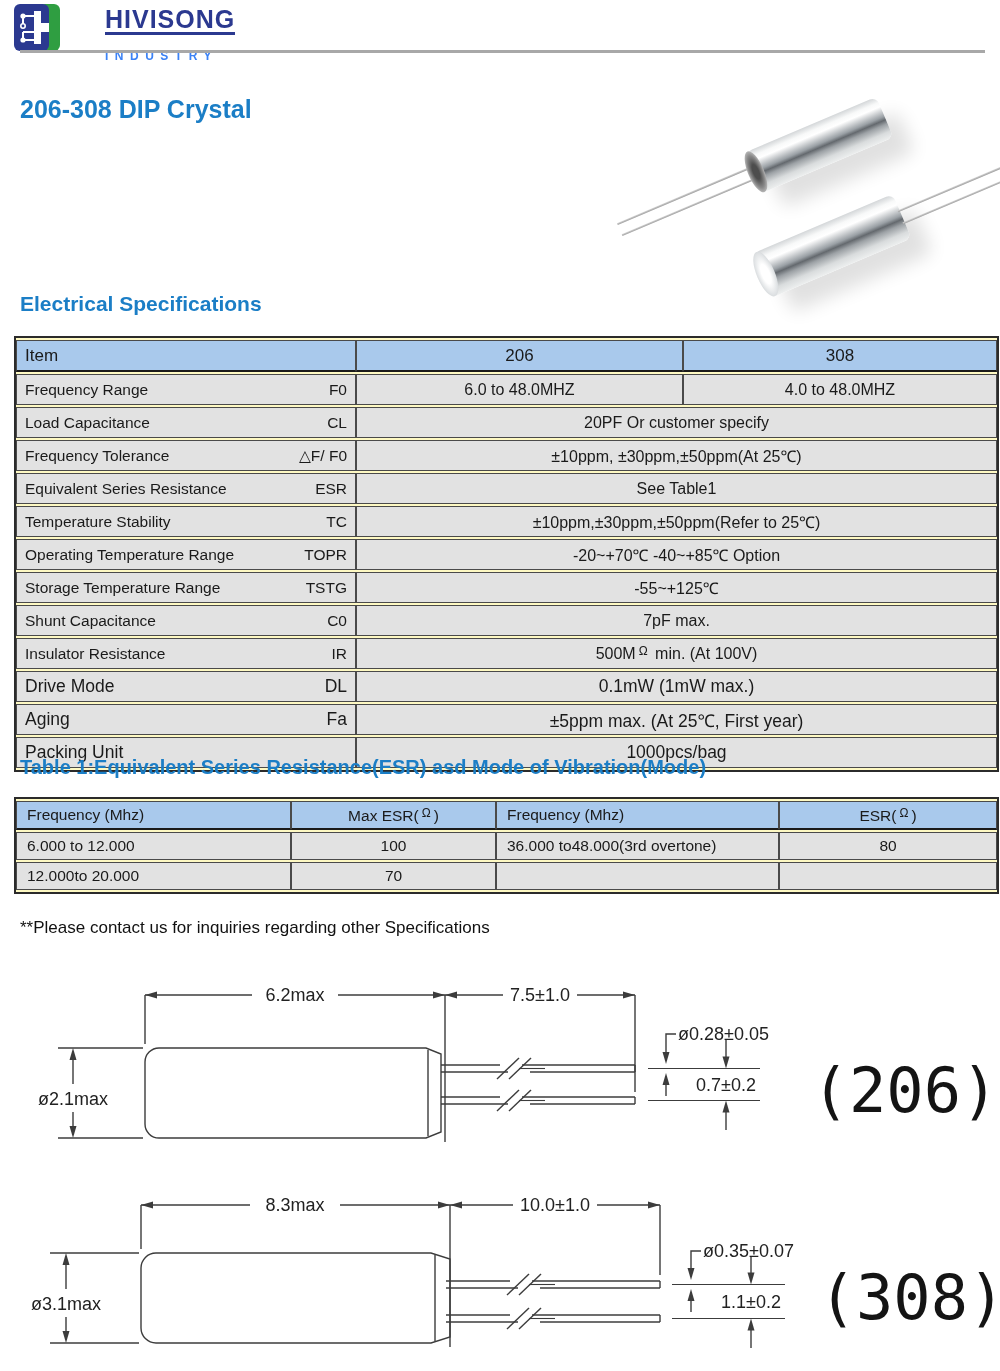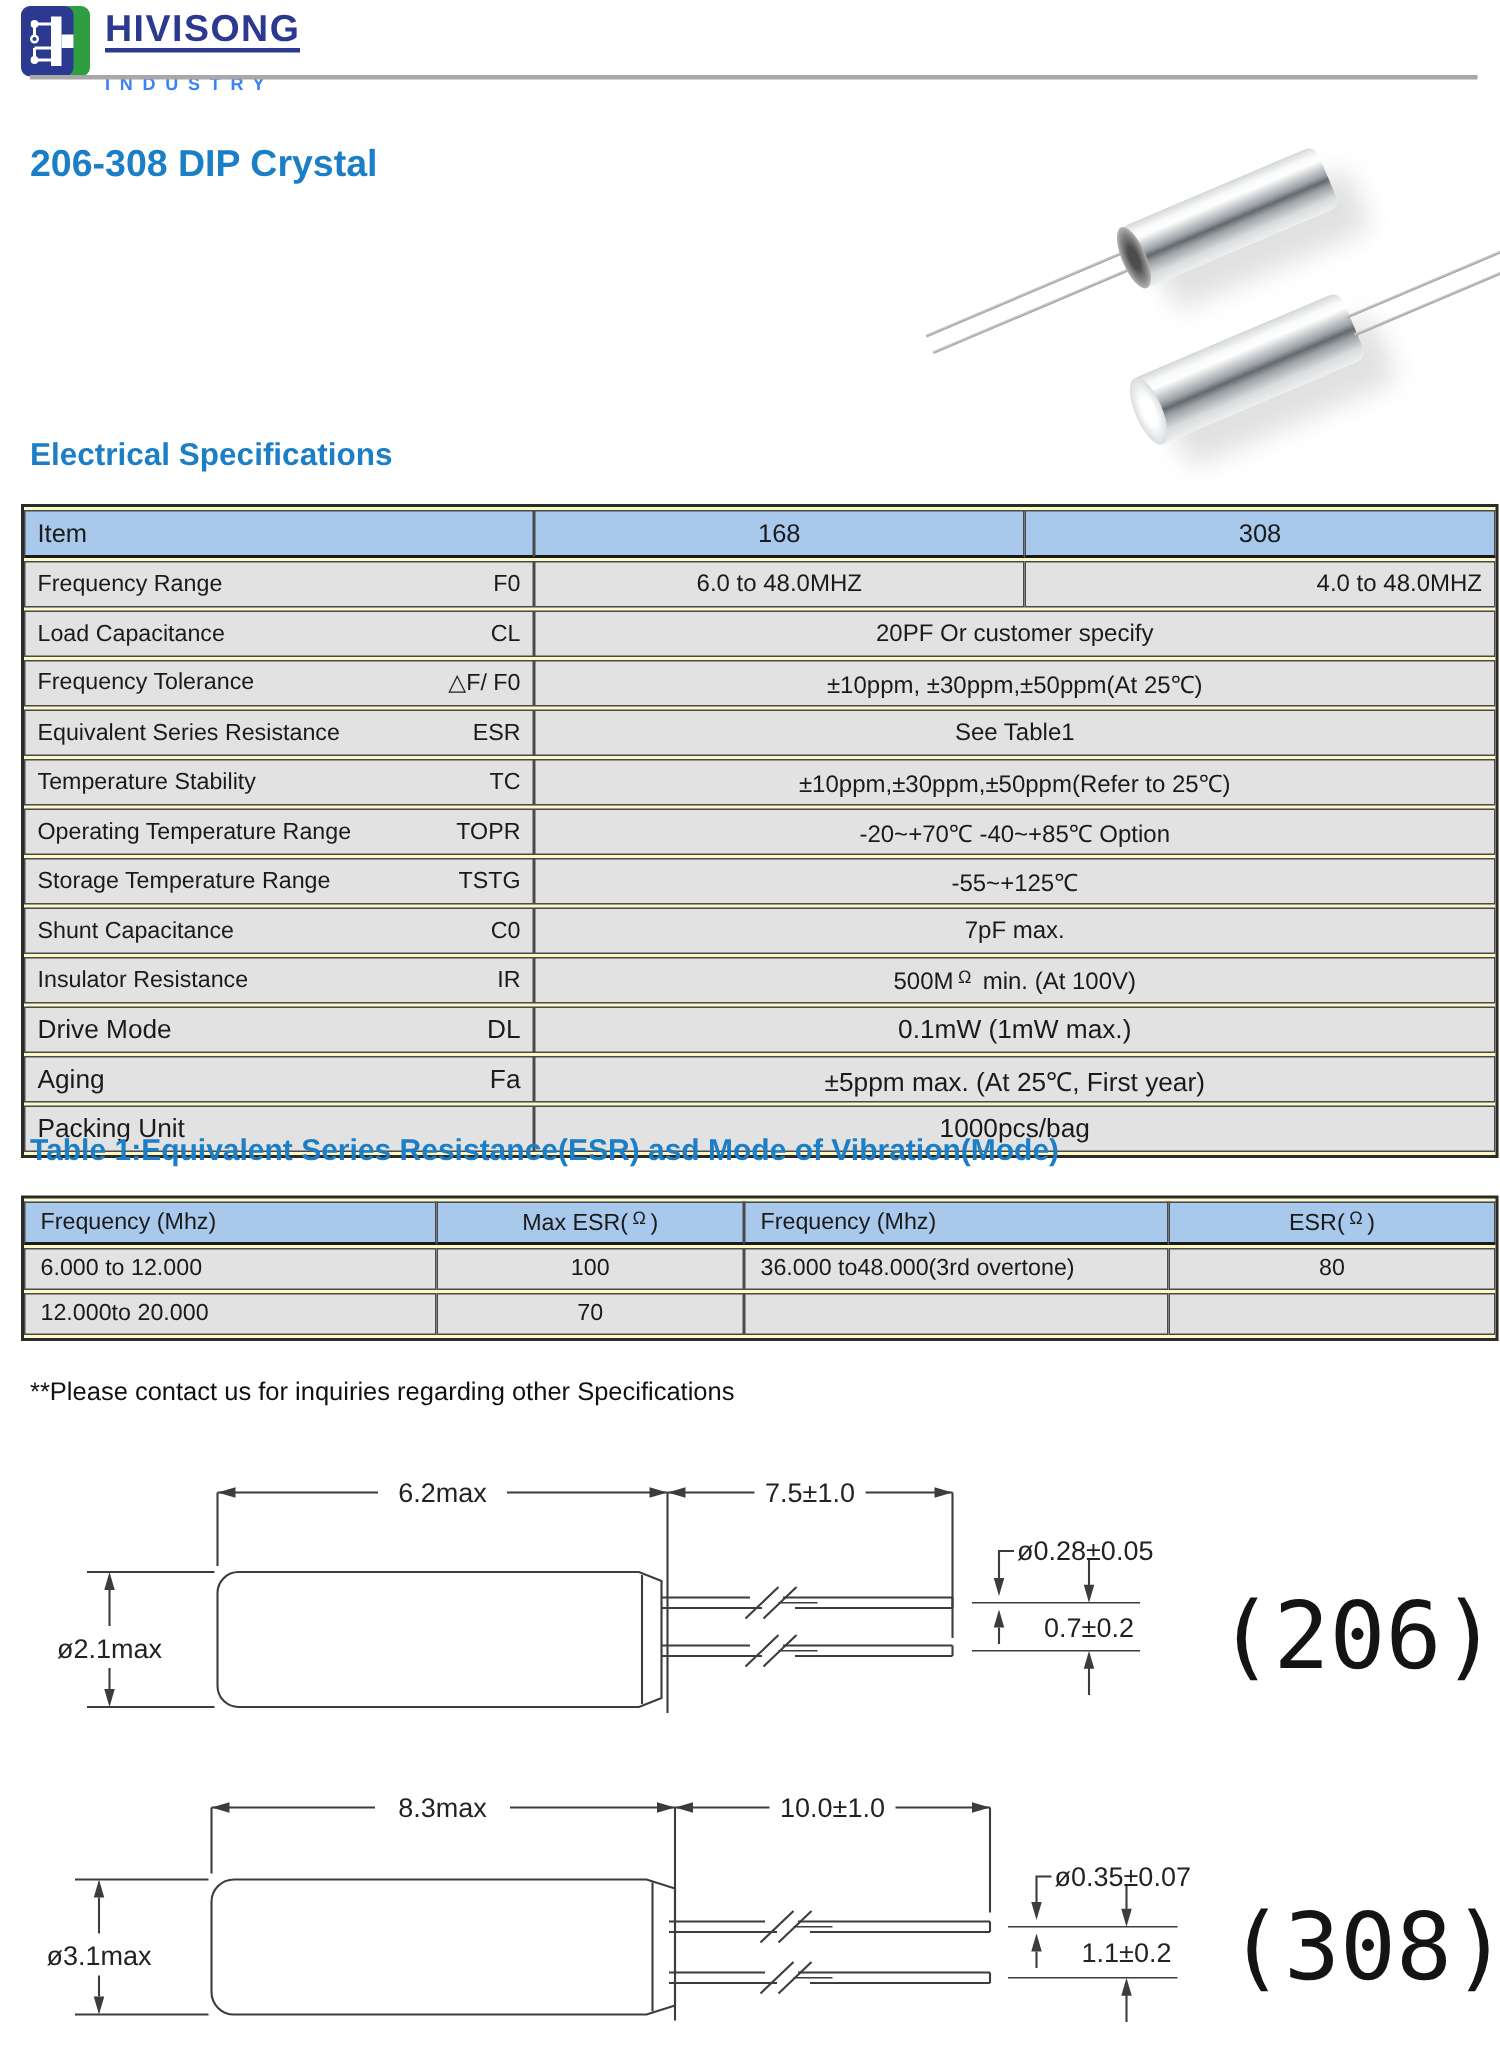--- a/index.html
+++ b/index.html
@@ -1,21 +1,21 @@
 <!DOCTYPE html>
 <html><head>
 <meta charset="utf-8">
 <style>
   html,body{margin:0;padding:0;background:#888;}
   .page{
     position:relative;width:1000px;height:1371px;margin:0 auto;background:#ffffff;
     font-family:"Liberation Sans", sans-serif;color:#1a1a1a;overflow:hidden;
   }
   
-  .logo{position:absolute;left:14px;top:4px;display:flex;align-items:flex-start;}
+  .logo{position:absolute;left:14px;top:4px;display:flex;align-items:flex-start;gap:35px;}
   .logo-icon{width:48px;height:48px;}
   .wordmark{margin-left:8px;padding-top:4px;}
   .brand{font-size:25px;font-weight:bold;color:#2b3990;letter-spacing:1px;line-height:22px;border-bottom:3px solid #2b3990;padding-bottom:2px;}
   .brand-sub{font-size:12px;font-weight:bold;color:#3b82f6;letter-spacing:6.5px;margin-top:14px;}
   .doc-title{position:absolute;right:18px;top:12px;font-family:"Liberation Mono", monospace;
     font-size:27px;color:#2e75b6;}
   .header-rule{position:absolute;left:20px;top:50px;width:965px;height:3px;background:#a8a8a8;}
   
   .page-title{position:absolute;left:20px;top:95px;font-size:25px;font-weight:bold;color:#1b7ec6;}
   .features{position:absolute;left:22px;top:140px;}
@@ -42,21 +42,21 @@
   .spec{position:absolute;left:14px;top:336px;width:981px;table-layout:fixed;}
   .spec th,.spec td{border:1px solid #4a4a4a;background:#e2e2e2;font-weight:normal;
     height:29px;padding:0 8px;font-size:15.5px;overflow:hidden;white-space:nowrap;}
   .spec th{background:#a9c9ec;font-size:17px;border-bottom:2px solid #1a1a1a;}
   .spec th.c-item{text-align:left;}
   .spec th.c-206,.spec th.c-308{text-align:center;}
   .spec td.c-item{text-align:left;}
   .spec td .iname{float:left;}
   .spec td .isym{float:right;}
   .spec td.c-val{text-align:center;font-size:16px;}
-  .spec td.c-308v{text-align:right;font-size:16px;}
+  .spec td.c-308v{text-align:center;font-size:16px;}
   .spec tr.lg td{font-size:17.5px;}
   .ohm{font-size:12px;vertical-align:4px;padding:0 3px;}
   .t1{position:absolute;left:14px;top:797px;width:981px;table-layout:fixed;}
   .t1 th,.t1 td{border:1px solid #4a4a4a;background:#e2e2e2;font-weight:normal;
     height:26px;padding:0 10px;font-size:15.5px;overflow:hidden;white-space:nowrap;}
   .t1 th{background:#a9c9ec;border-bottom:2px solid #1a1a1a;}
   .t1 .al{text-align:left;}
   .t1 .ac{text-align:center;}
   
   .draw{position:absolute;left:0;}
@@ -116,21 +116,21 @@
 
   <table class="spec">
     <colgroup>
         <col style="width:340px">
         <col style="width:327px">
         <col style="width:314px">
       </colgroup>
     <tbody>
         <tr>
       <th class="c-item">Item</th>
-      <th class="c-206">168</th>
+      <th class="c-206">206</th>
       <th class="c-308">308</th>
     </tr>
     <tr>
       <td class="c-item">
             <span class="iname">Frequency Range</span>
             <span class="isym">F0</span>
           </td>
       <td class="c-val">6.0 to 48.0MHZ</td>
       <td class="c-308v">4.0 to 48.0MHZ</td>
     </tr>

